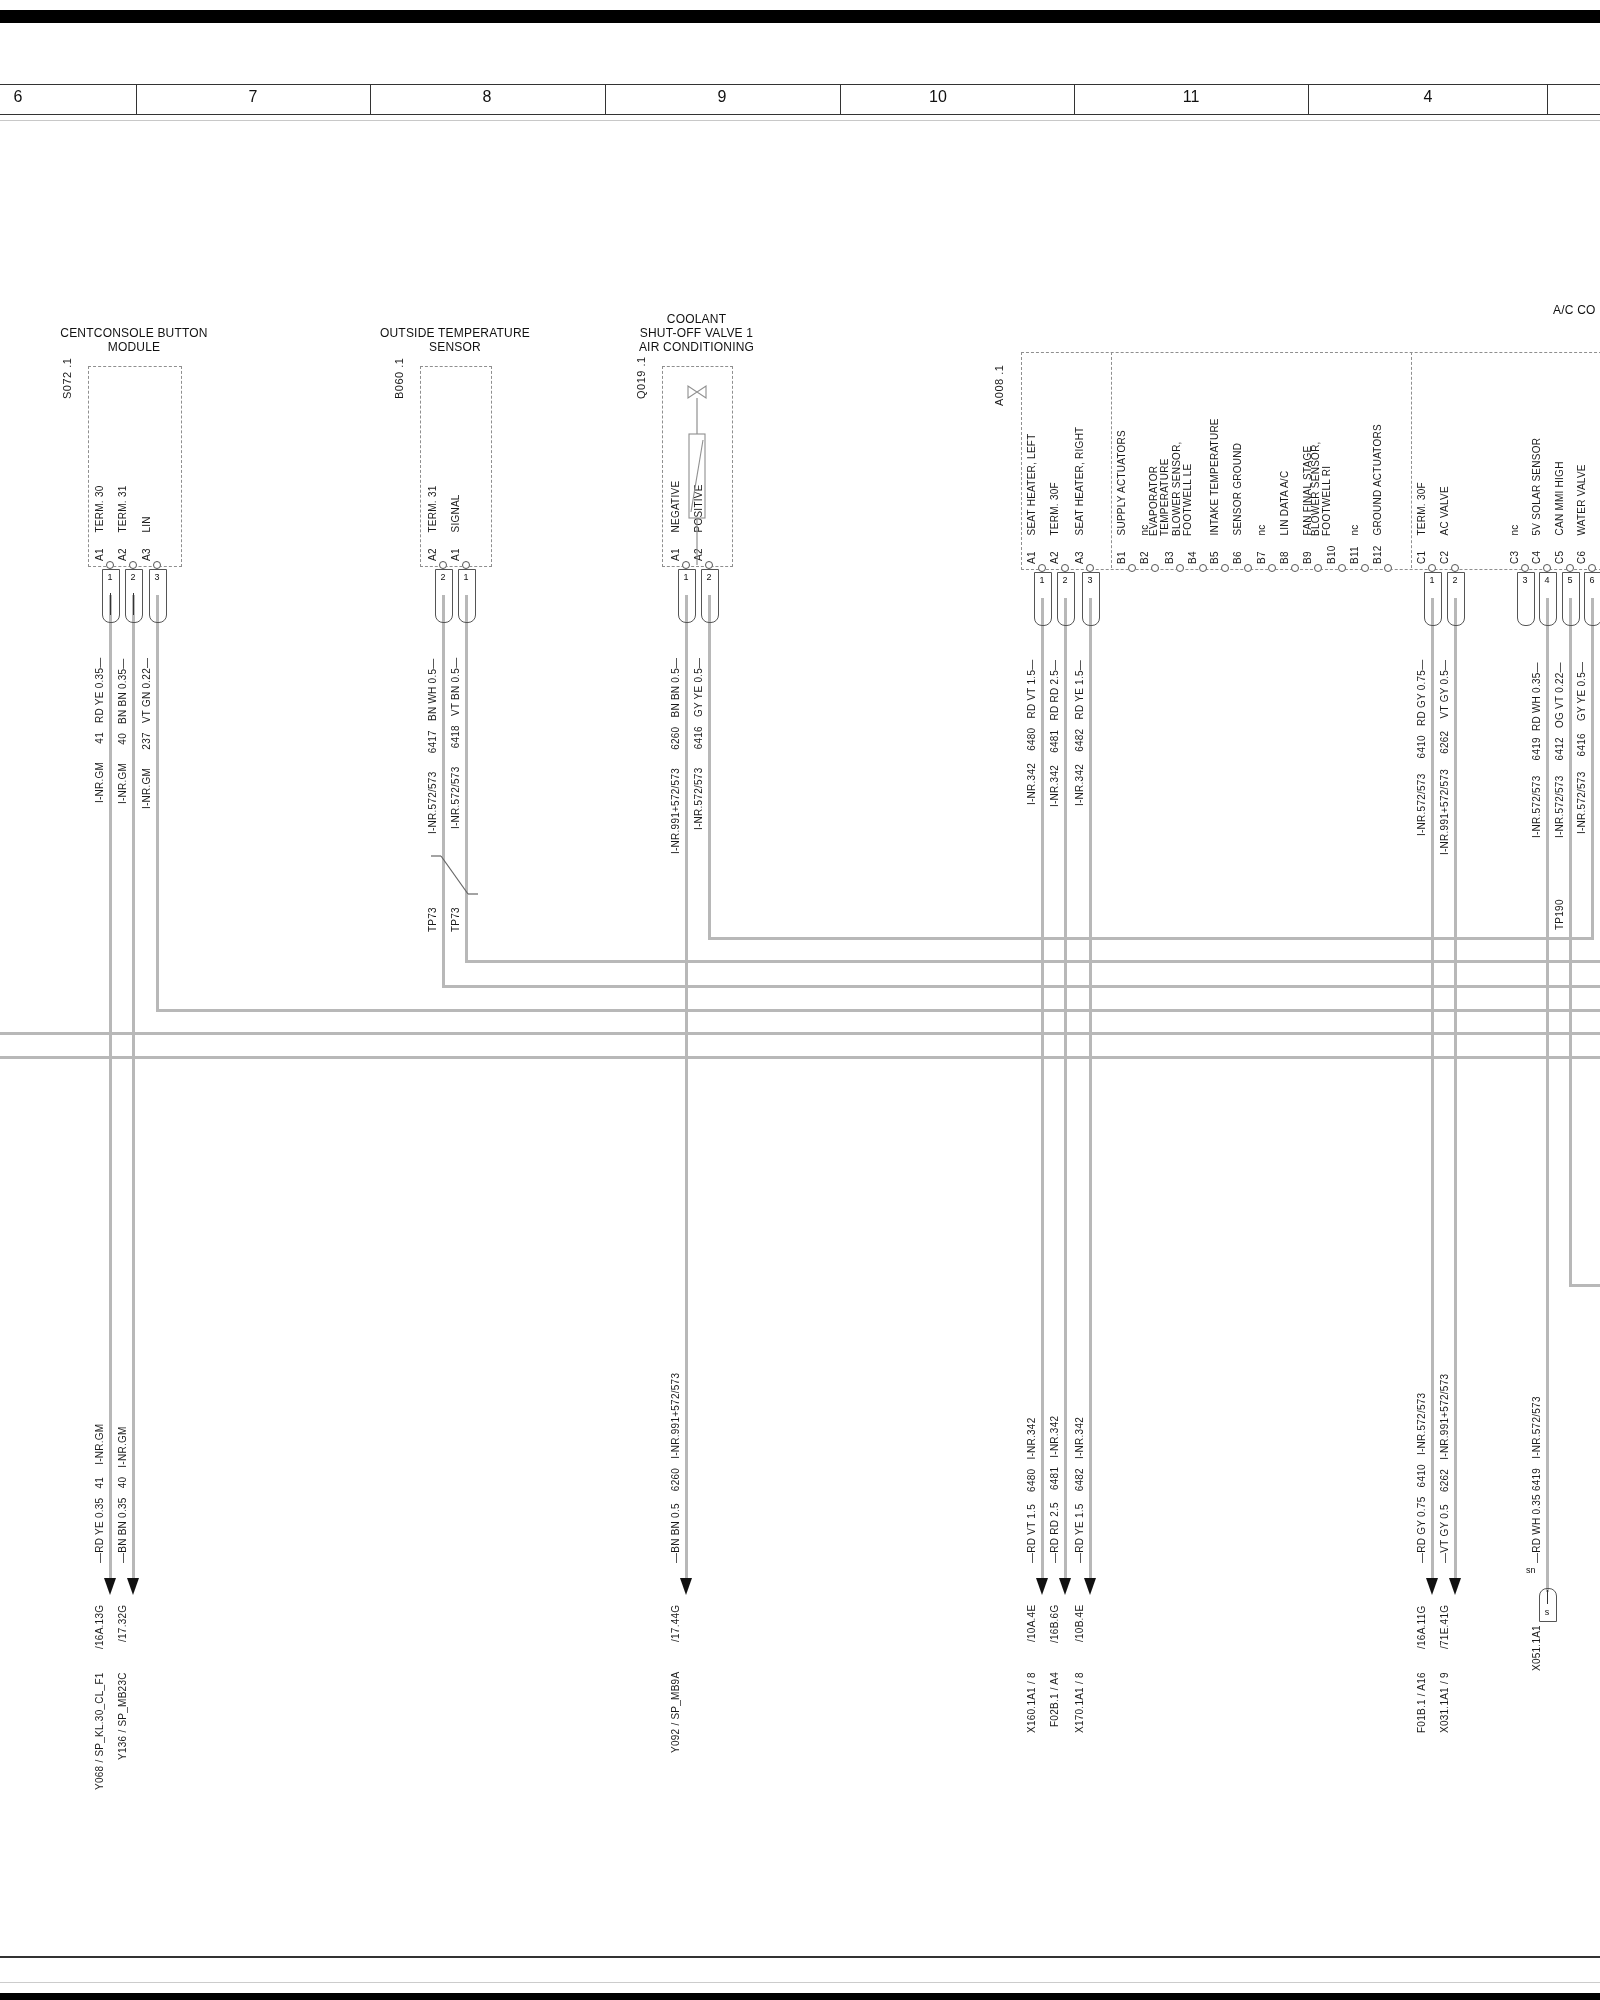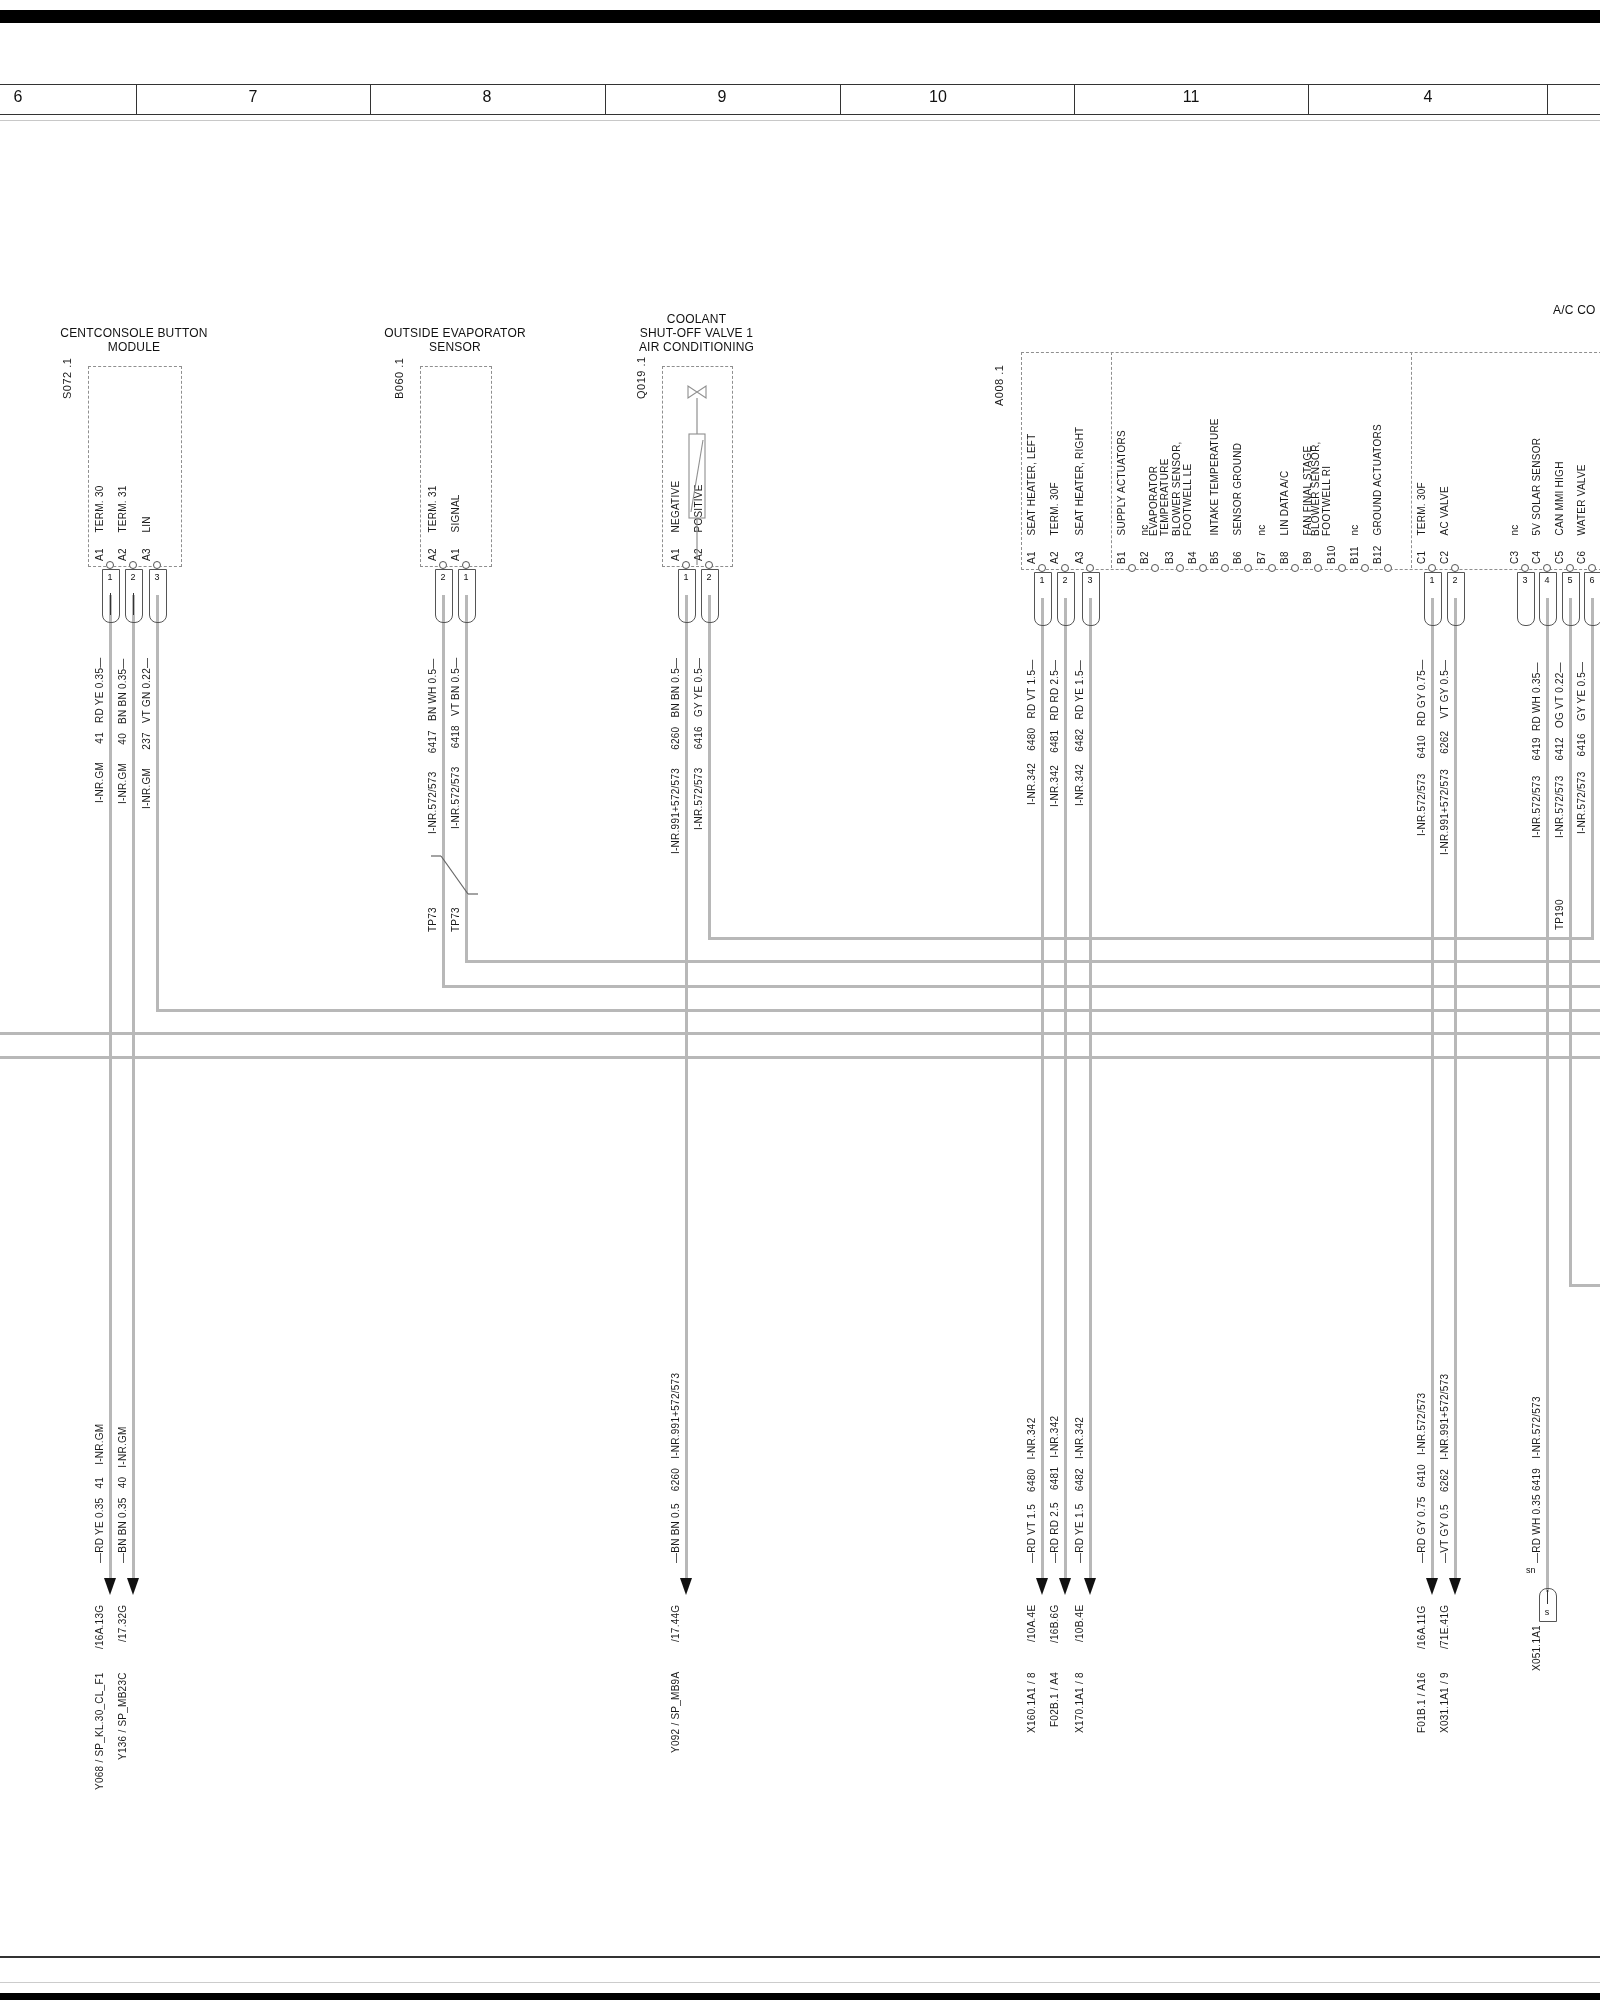--- a/index.html
+++ b/index.html
@@ -101,21 +101,21 @@
       <div class="term" style="left: 124.5px; top: 569px; height: 52px;"></div>
       <div class="termnum" style="left: 124px; top: 572px;">2</div>
       <div class="tickline" style="left: 132.5px; top: 593px; height: 22px;"></div>
       <div class="pincircle" style="left: 153px; top: 561px;"></div>
       <div class="vt pinname" style="left: 151.5px; top: 550px;">A3</div>
       <div class="vt fn" style="left: 151.5px; top: 522px;">LIN</div>
       <div class="term" style="left: 148.5px; top: 569px; height: 52px;"></div>
       <div class="termnum" style="left: 148px; top: 572px;">3</div>
       <div class="cbox" style="left: 420px; top: 366px; width: 70px; height: 199px;"></div>
       <div class="vt ref" style="left: 404.5px; top: 388px;">B060 .1</div>
-      <div class="ctitle" style="left: 305px; top: 326px;">OUTSIDE EVAPORATOR
+      <div class="ctitle" style="left: 305px; top: 326px;">OUTSIDE TEMPERATURE
 SENSOR</div>
       <div class="pincircle" style="left: 439px; top: 561px;"></div>
       <div class="vt pinname" style="left: 437.5px; top: 550px;">A2</div>
       <div class="vt fn" style="left: 437.5px; top: 522px;">TERM. 31</div>
       <div class="term" style="left: 434.5px; top: 569px; height: 52px;"></div>
       <div class="termnum" style="left: 434px; top: 572px;">2</div>
       <div class="pincircle" style="left: 462px; top: 561px;"></div>
       <div class="vt pinname" style="left: 460.5px; top: 550px;">A1</div>
       <div class="vt fn" style="left: 460.5px; top: 522px;">SIGNAL</div>
       <div class="term" style="left: 457.5px; top: 569px; height: 52px;"></div>

